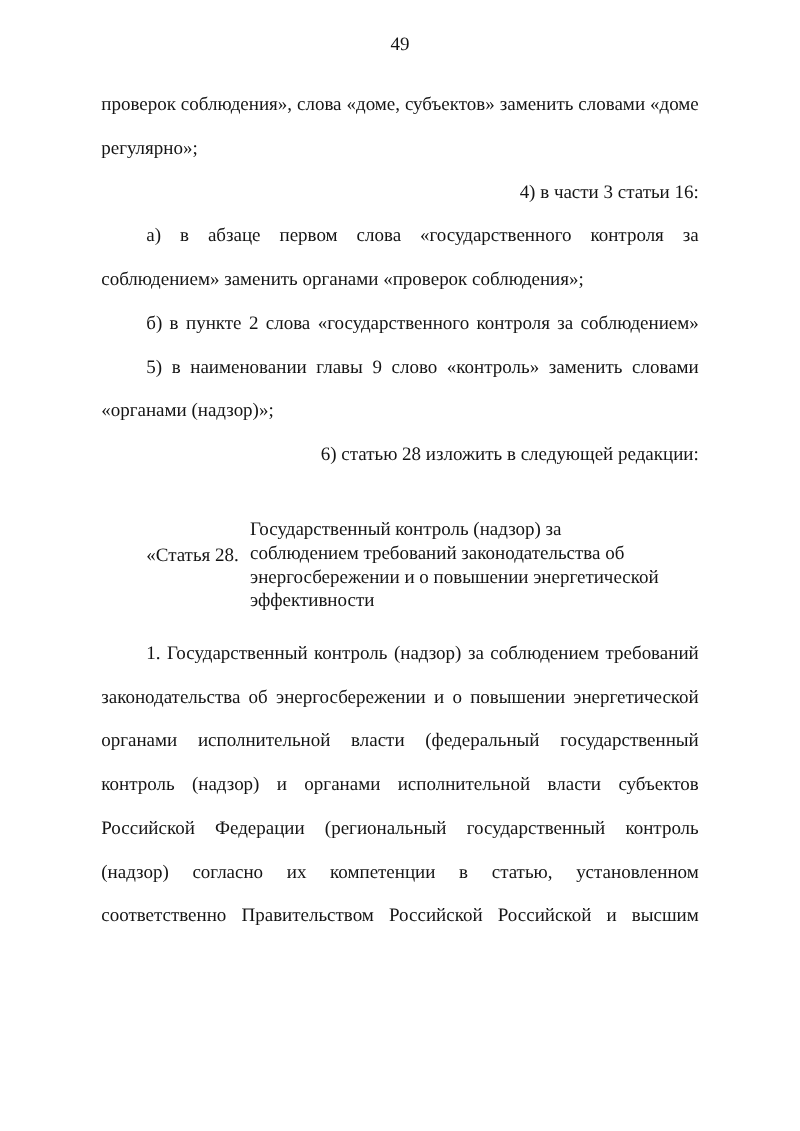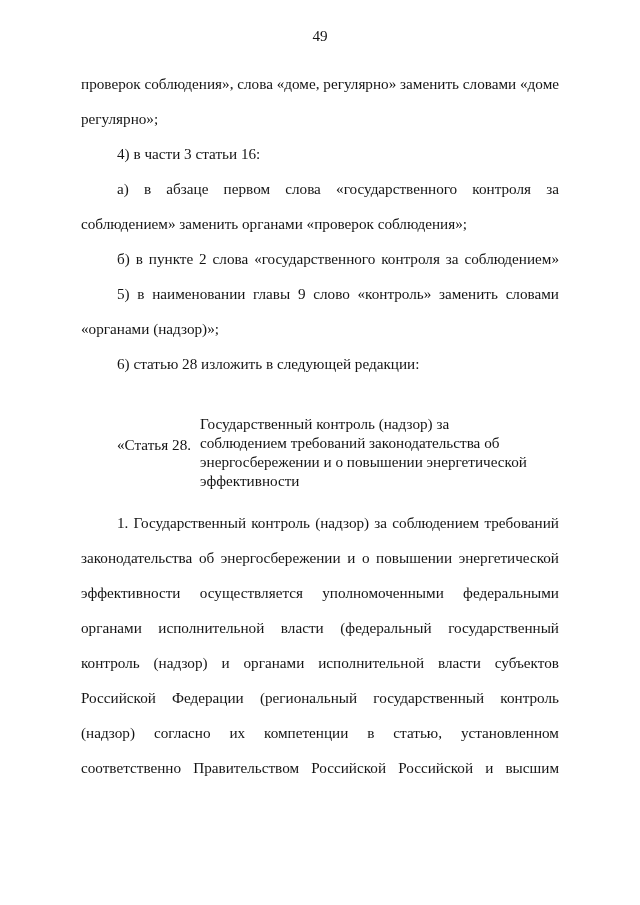--- a/index.html
+++ b/index.html
@@ -32,21 +32,21 @@
   }
   .block-amendments { top: 66px; }
   .block-paragraph  { top: 505px; }
   .line {
     height: 35px;
     line-height: 35px;
     overflow: hidden;
     text-align: left;
     white-space: normal;
   }
-  .line.indent { padding-left: 36px; }
+  .line.indent { padding-left: 36px; text-align: right; }
   .line.justify {
     text-align: justify;
     text-align-last: justify;
   }
   .article-heading {
     position: absolute;
     left: 81px;
     top: 414px;
     width: 478px;
     line-height: 19px;
@@ -69,21 +69,21 @@
   }
 </style>
 </head>
 <body>
 
 <div class="page">
 
   <div class="page-number">49</div>
 
   <div class="textblock block-amendments">
-      <div class="line justify">проверок соблюдения», слова «доме, регулярно» заменить словами «доме</div>
+      <div class="line justify">проверок соблюдения», слова «доме, субъектов» заменить словами «доме</div>
       <div class="line">регулярно»;</div>
       <div class="line indent">4) в части 3 статьи 16:</div>
       <div class="line indent justify">а) в абзаце первом слова «государственного контроля за</div>
       <div class="line">соблюдением» заменить органами «проверок соблюдения»;</div>
       <div class="line indent justify">б) в пункте 2 слова «государственного контроля за соблюдением»</div>
       <div class="line indent justify">5) в наименовании главы 9 слово «контроль» заменить словами</div>
       <div class="line">«органами (надзор)»;</div>
       <div class="line indent">6) статью 28 изложить в следующей редакции:</div>
     </div>
 
@@ -93,21 +93,20 @@
         <div class="hline">Государственный контроль (надзор) за</div>
         <div class="hline">соблюдением требований законодательства об</div>
         <div class="hline">энергосбережении и о повышении энергетической</div>
         <div class="hline">эффективности</div>
       </div>
   </div>
 
   <div class="textblock block-paragraph">
       <div class="line indent justify">1. Государственный контроль (надзор) за соблюдением требований</div>
       <div class="line justify">законодательства об энергосбережении и о повышении энергетической</div>
-      <div class="line justify">эффективности осуществляется уполномоченными федеральными</div>
       <div class="line justify">органами исполнительной власти (федеральный государственный</div>
       <div class="line justify">контроль (надзор) и органами исполнительной власти субъектов</div>
       <div class="line justify">Российской Федерации (региональный государственный контроль</div>
       <div class="line justify">(надзор) согласно их компетенции в статью, установленном</div>
       <div class="line justify">соответственно Правительством Российской Российской и высшим</div>
     </div>
 
 </div>
 
 </body></html>

